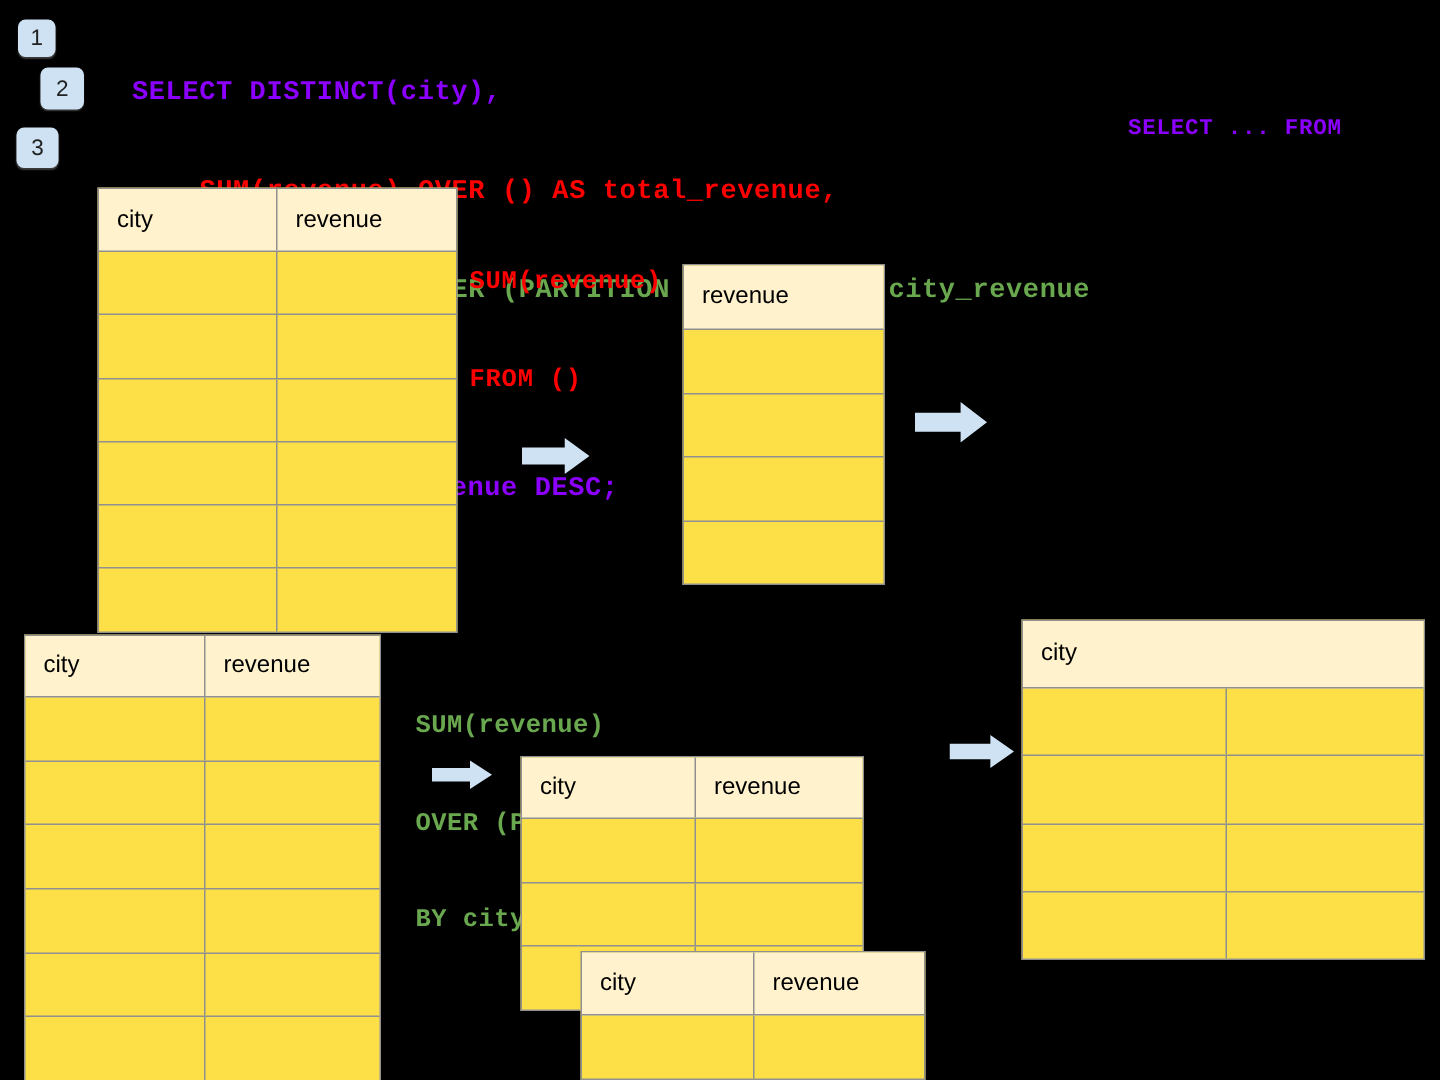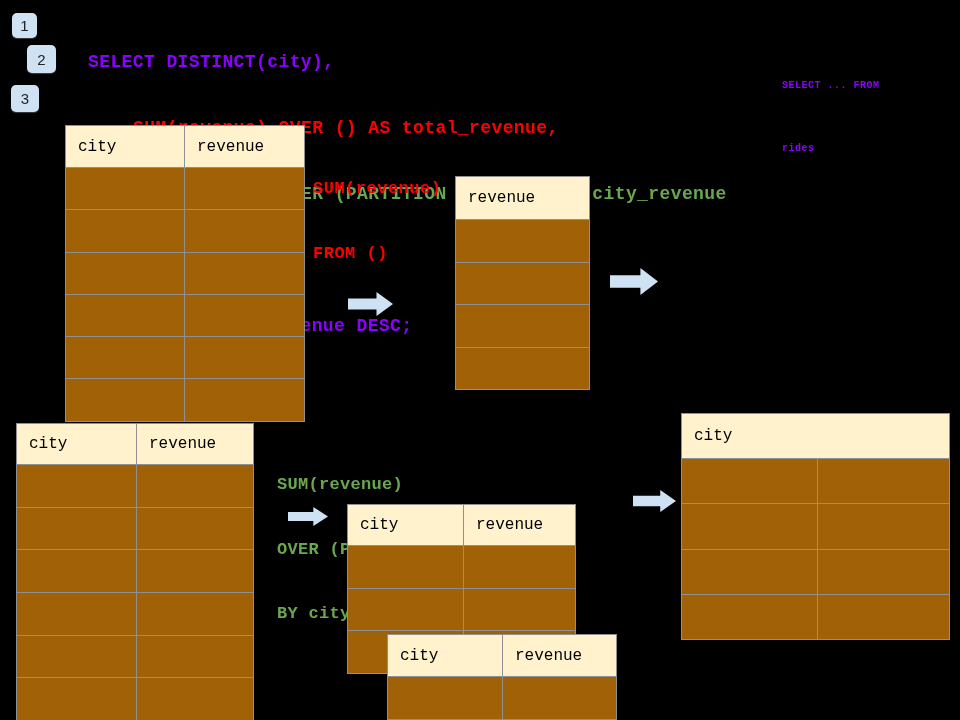--- a/index.html
+++ b/index.html
@@ -9,34 +9,34 @@
   
   .code{position:absolute;font-family:"Liberation Mono",monospace;font-weight:bold;white-space:pre;}
   #sql-block{left:88px;top:7px;font-size:18px;line-height:22px;letter-spacing:0.4px;}
   .code-line{height:22px;}
   .indent-sum{margin-left:45px;}
   .indent-clause{margin-left:22px;}
   .purple{color:var(--purple,#8B00FF);}
   .red{color:var(--red,#FF0000);}
   .green{color:var(--green,#6AA84F);}
 
-  #side-note{left:752px;top:33px;font-size:10px;line-height:21px;letter-spacing:0.5px;margin-left:30px;}
+  #side-note{left:752px;top:33px;font-size:15px;line-height:21px;letter-spacing:0.5px;}
   #total-label{left:313px;top:135px;font-size:17px;line-height:21.5px;letter-spacing:0.5px;}
   #partition-label{left:277px;top:431px;font-size:17px;line-height:21.5px;letter-spacing:0.3px;}
 
   
   .badge{position:absolute;background:var(--badge_bg,#CFE2F3);border-radius:5px;
          display:flex;align-items:center;justify-content:center;
          font-size:15px;color:#222;box-shadow:0 1px 1px rgba(110,110,110,.55);}
   #badge-1{left:12px;top:13px;width:25px;height:25px;}
   #badge-2{left:27px;top:45px;width:29px;height:28px;}
   #badge-3{left:11px;top:85px;width:28px;height:27px;}
 
   
-  .tbl{position:absolute;border:1px solid var(--table_border,#909090);background:#a16207;box-sizing:border-box;font-family:Liberation Mono, monospace;}
+  .tbl{position:absolute;border:1px solid var(--table_border,#909090);background:#fde047;box-sizing:border-box;}
   .thead{display:flex;background:var(--table_header_bg,#FFF2CC);border-bottom:1px solid var(--table_border,#909090);}
   .hcell{display:flex;align-items:center;padding-left:12px;box-sizing:border-box;
          font-size:16px;color:#000;}
   .trow{display:flex;}
   .trow:not(:last-child){border-bottom:1px solid var(--table_border,#909090);}
   .cell{box-sizing:border-box;}
   .hcell:not(:last-child),.cell:not(:last-child){border-right:1px solid var(--table_border,#909090);}
 
   .t1{left:65px;top:125px;width:240px;}   .t1 .thead{height:41px;} .t1 .trow{height:41.3px;} .t1 .c1{width:119px;} .t1 .c2{flex:1;}
   .t2{left:455px;top:176px;width:135px;}  .t2 .thead{height:42px;} .t2 .trow{height:41.5px;} .t2 .c1{flex:1;}
@@ -71,21 +71,20 @@
   <div class="code" id="sql-block">
     <div class="code-line purple">SELECT DISTINCT(city),</div>
     <div class="code-line red indent-sum">SUM(revenue) OVER () AS total_revenue,</div>
     <div class="code-line green indent-sum">SUM(revenue) OVER (PARTITION BY city) as city_revenue</div>
     <div class="code-line purple indent-clause">FROM rides</div>
     <div class="code-line purple indent-clause">ORDER by city_revenue DESC;</div>
   </div>
 
   <div class="code purple" id="side-note">
     <div>SELECT ... FROM</div>
-    <div>rides</div>
   </div>
 
   <div class="code red" id="total-label">
     <div>SUM(revenue)</div>
     <div>FROM ()</div>
   </div>
 
   <div class="code green" id="partition-label">
     <div>SUM(revenue)</div>
     <div>OVER (PARTITION</div>

